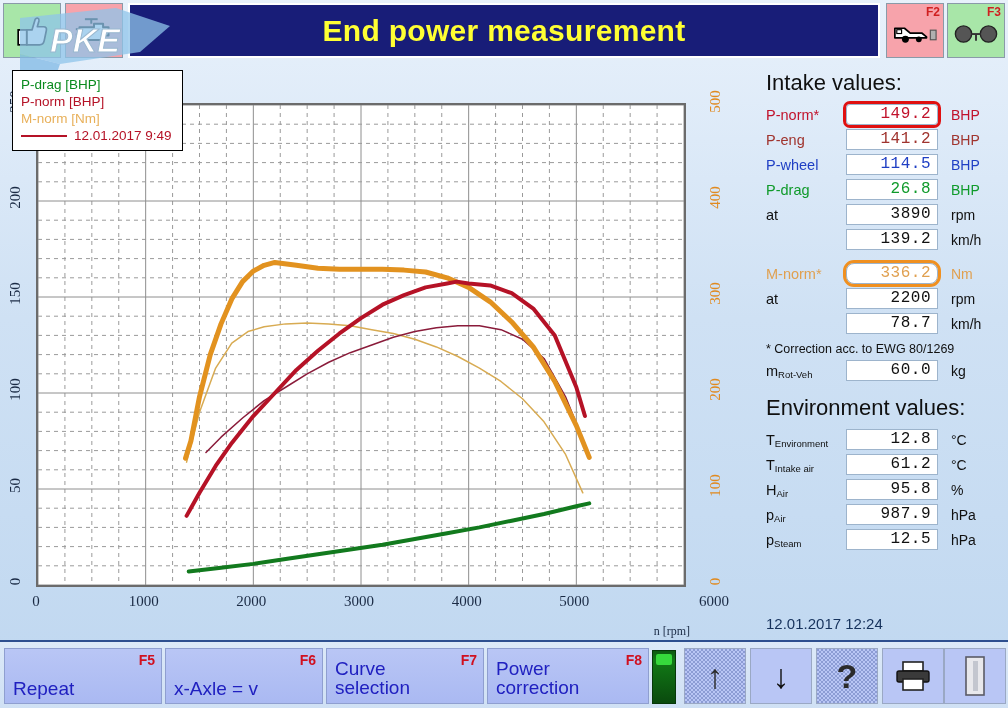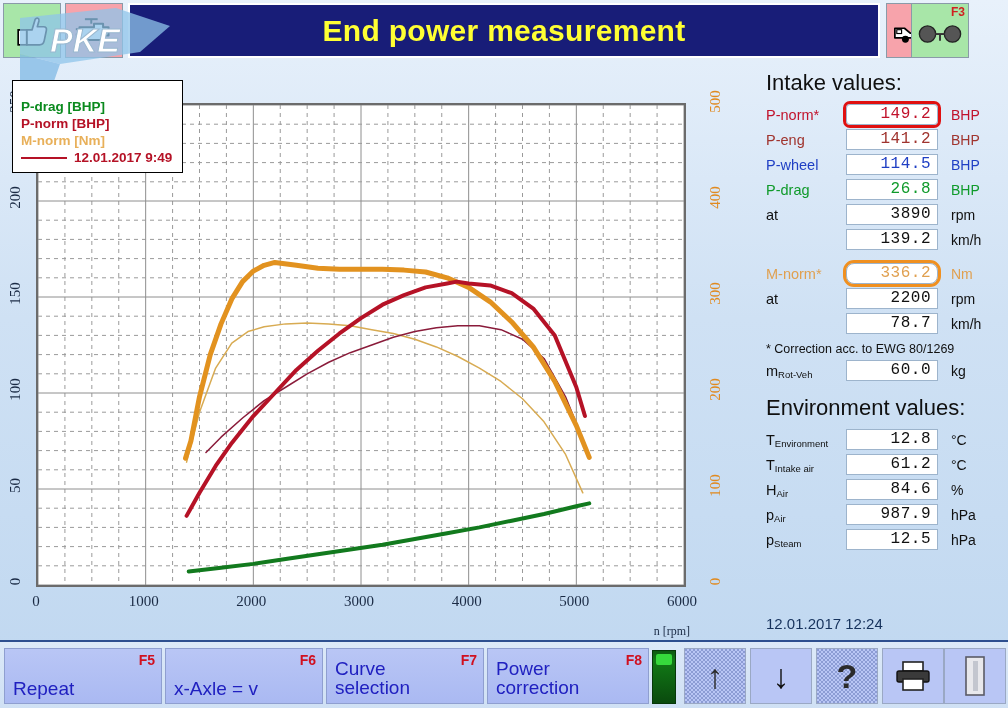--- a/index.html
+++ b/index.html
@@ -23,21 +23,21 @@
     position: absolute; top: 3px; height: 55px;
     border: 1px solid #8a9aa8;
     box-sizing: border-box;
     display: flex; align-items: center; justify-content: center;
   }
   .tb-green { background: #a8e6a8; }
   .tb-pink  { background: #f7a3ab; }
   #btn-ok   { left: 3px;  width: 58px; }
   #btn-eng  { left: 65px; width: 58px; }
   #btn-f2   { left: 886px; width: 58px; }
-  #btn-f3   { left: 911px; width: 58px; }
+  #btn-f3   { left: 947px; width: 58px; }
   .fkey-corner {
     position: absolute; top: 1px; right: 3px;
     font-size: 12px; font-weight: bold; color: #d02020;
     font-family: "Liberation Sans", sans-serif;
   }
   .title-bar {
     position: absolute; left: 128px; top: 3px; width: 752px; height: 55px;
     background: #181d78;
     border: 2px solid #ffffff;
     box-sizing: border-box;
@@ -83,25 +83,24 @@
     position: absolute; font-size: 15px; color: #1b2b45;
     text-align: center; white-space: nowrap;
     font-family: "Liberation Serif", serif;
   }
   .x-axis-title {
     position: absolute; right: 58px; top: 562px;
     font-size: 12px; color: #1b2b45;
     font-family: Liberation Serif, serif;
   }
   .legend {
-    position: absolute; left: 12px; top: 18px;
+    position: absolute; left: 12px; top: 8px;
     background: #ffffff; border: 1px solid #000000;
-    padding: 17px 10px 6px 8px;
+    padding: 5px 10px 6px 8px;
     z-index: 4;
-    font-weight: bold;
   }
   .legend div {
     font-size: 13.5px; line-height: 17px; white-space: nowrap;
     font-family: "Liberation Sans", sans-serif;
   }
   .leg-drag { color: #0a8a1e; }
   .leg-norm { color: #b51226; }
   .leg-mnorm { color: #e8b05a; }
   .leg-date { color: #b51226; }
   .leg-date .dash {
@@ -336,21 +335,21 @@
         <div class="axis-label-y-right" style="left: 698px; width: 34px; text-align: center; top: 127px;">400</div>
         <div class="axis-label-y-right" style="left: 698px; width: 34px; text-align: center; top: 31px;">500</div>
       </div>
     <div id="x-labels">
         <div class="xtick-label" style="left: 6px; width: 60px; top: 531px;">0</div>
         <div class="xtick-label" style="left: 113.667px; width: 60px; top: 531px;">1000</div>
         <div class="xtick-label" style="left: 221.333px; width: 60px; top: 531px;">2000</div>
         <div class="xtick-label" style="left: 329px; width: 60px; top: 531px;">3000</div>
         <div class="xtick-label" style="left: 436.667px; width: 60px; top: 531px;">4000</div>
         <div class="xtick-label" style="left: 544.333px; width: 60px; top: 531px;">5000</div>
-        <div class="xtick-label" style="left: 652px; width: 60px; top: 531px;">6000</div>
+        <div class="xtick-label" style="left: 684px; width: 60px; top: 531px;">6000</div>
       </div>
 
     <div class="x-axis-title">n [rpm]</div>
 
     <div class="legend">
       <div class="leg-drag">P-drag [BHP]</div>
       <div class="leg-norm">P-norm [BHP]</div>
       <div class="leg-mnorm">M-norm [Nm]</div>
       <div class="leg-date">
         <span class="dash"></span><span>12.01.2017 9:49</span>
@@ -428,21 +427,21 @@
           <div class="val ">12.8</div>
           <div class="unit ">°C</div>
         </div>
         <div class="row">
           <div class="lbl ">T<sub>Intake air</sub></div>
           <div class="val ">61.2</div>
           <div class="unit ">°C</div>
         </div>
         <div class="row">
           <div class="lbl ">H<sub>Air</sub></div>
-          <div class="val ">84.6</div>
+          <div class="val ">95.8</div>
           <div class="unit ">%</div>
         </div>
         <div class="row">
           <div class="lbl ">p<sub>Air</sub></div>
           <div class="val ">987.9</div>
           <div class="unit ">hPa</div>
         </div>
         <div class="row">
           <div class="lbl ">p<sub>Steam</sub></div>
           <div class="val ">12.5</div>

